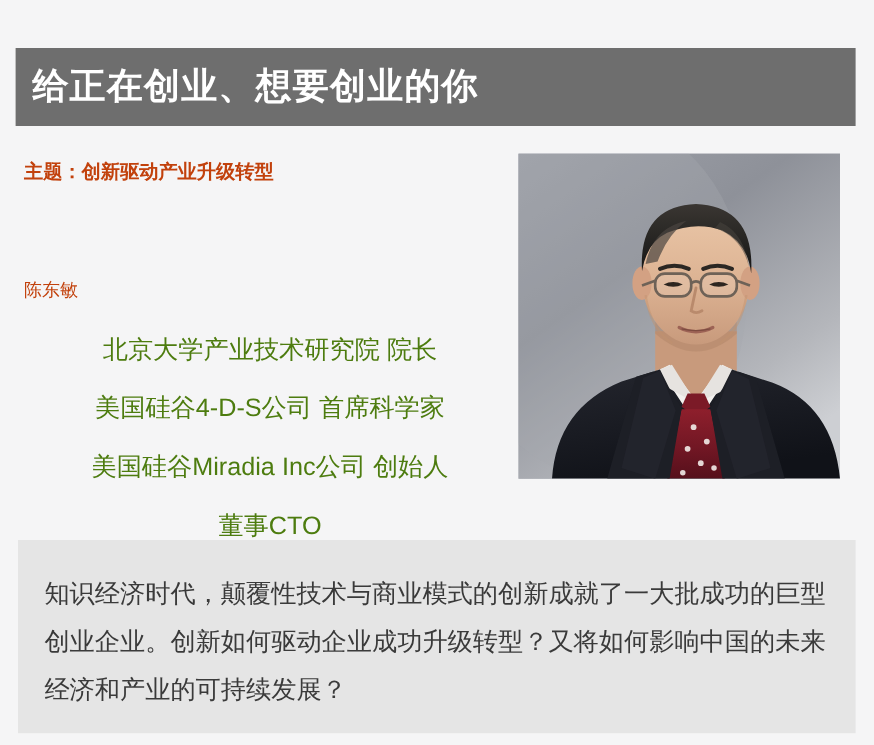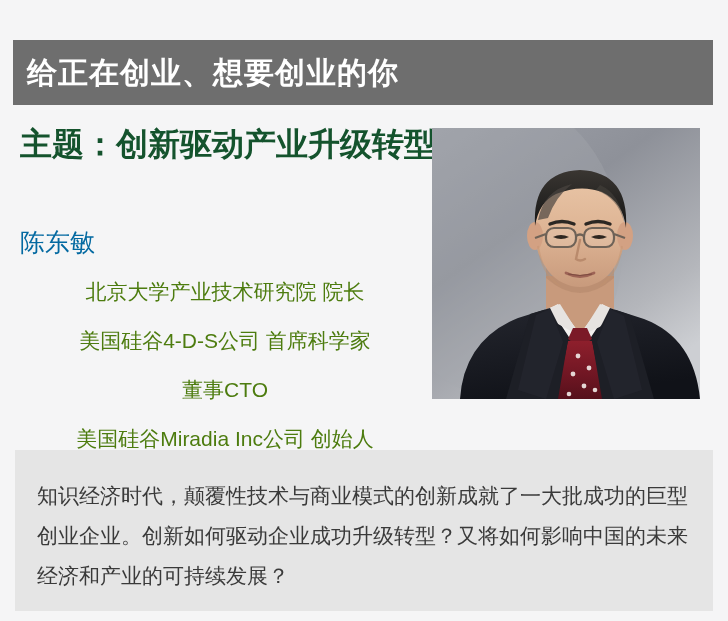--- a/index.html
+++ b/index.html
@@ -47,22 +47,22 @@
   }
 
   
   .info-col {
     position: absolute;
     left: 20px;
     top: 128px;
     width: 400px;
   }
   .topic-line {
-    color: #14532d;
-    font-size: 32px;
+    color: #c2410c;
+    font-size: 16px;
     font-weight: bold;
     line-height: 32px;
     white-space: nowrap;
     margin: 0 0 6px 0;
   }
   .when-where {
     color: #9e1b1b;
     font-size: 21px;
     font-weight: normal;
     line-height: 28px;
@@ -70,22 +70,22 @@
     margin: 0;
   }
 
   .speaker-block {
     position: absolute;
     left: 20px;
     top: 226px;
     width: 410px;
   }
   .speaker-name {
-    color: #0369a1;
-    font-size: 25px;
+    color: #c2410c;
+    font-size: 15px;
     line-height: 33px;
     white-space: nowrap;
     margin: 0 0 5px 0;
   }
   .speaker-cred {
     color: #4d7c0f;
     font-size: 21px;
     line-height: 33px;
     white-space: nowrap;
     margin: 16px;
@@ -137,22 +137,22 @@
   </div>
 
   <div class="info-col">
     <p class="topic-line">主题：创新驱动产业升级转型</p>
   </div>
 
   <div class="speaker-block">
     <p class="speaker-name">陈东敏</p>
     <p class="speaker-cred">北京大学产业技术研究院 院长</p>
     <p class="speaker-cred">美国硅谷4-D-S公司 首席科学家</p>
+    <p class="speaker-cred">美国硅谷Miradia Inc公司 创始人</p>
     <p class="speaker-cred">董事CTO</p>
-    <p class="speaker-cred">美国硅谷Miradia Inc公司 创始人</p>
   </div>
 
   <div class="portrait">
     <svg viewBox="0 0 268 271" preserveAspectRatio="xMidYMid slice">
       <defs>
         <linearGradient id="bg" x1="0" y1="0" x2="0.7" y2="1">
           <stop offset="0%" stop-color="#9ea1a9"></stop>
           <stop offset="40%" stop-color="#8e9199"></stop>
           <stop offset="80%" stop-color="#b4b6bb"></stop>
           <stop offset="100%" stop-color="#cdcfd3"></stop>

